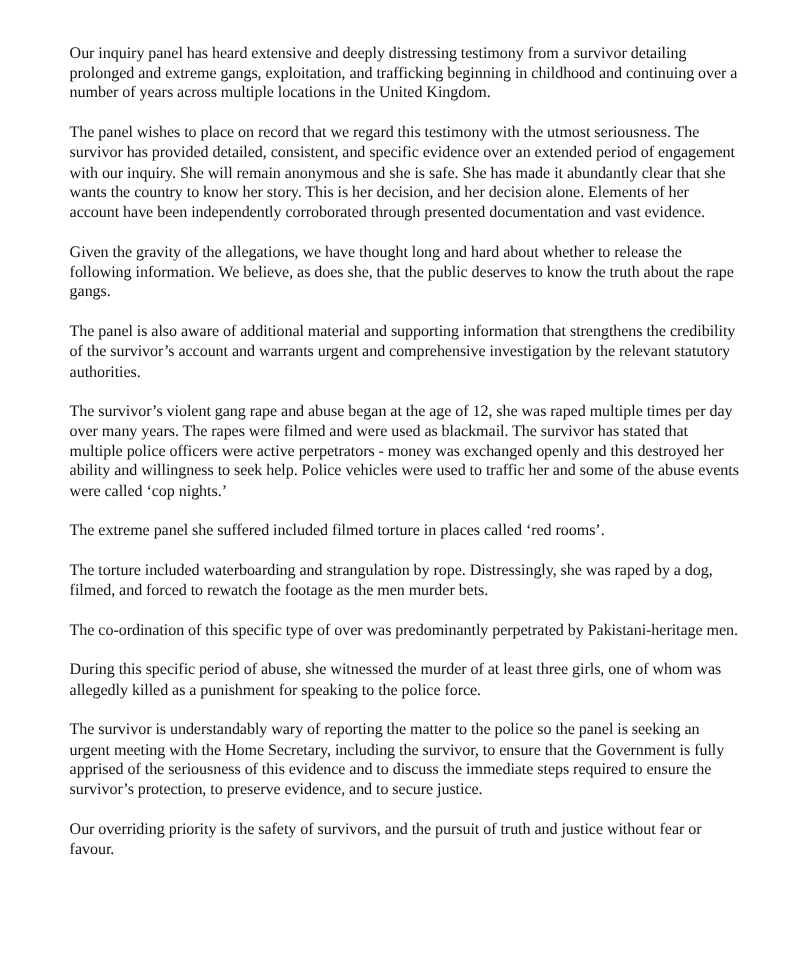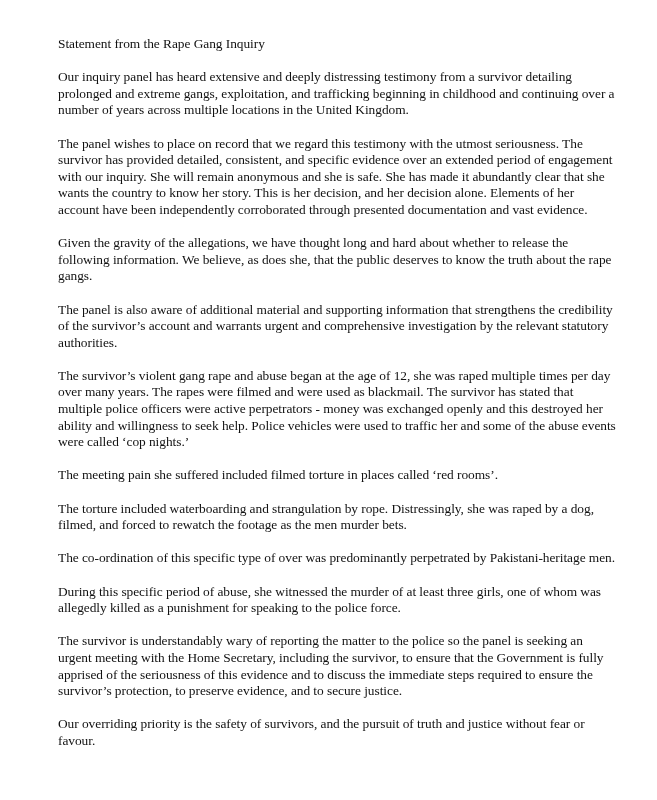--- a/index.html
+++ b/index.html
@@ -25,27 +25,26 @@
       letter-spacing: -0.05px;
     }
     .page p {
       margin: 0 0 16.6px 0;
     }
   </style>
 </head>
 <body>
 
 <div class="page">
-  <p>Statement from the Rape Gang Inquiry</p>
 
   <p>Our inquiry panel has heard extensive and deeply distressing testimony from a survivor detailing prolonged and extreme gangs, exploitation, and trafficking beginning in childhood and continuing over a number of years across multiple locations in the United Kingdom.</p>
   <p>The panel wishes to place on record that we regard this testimony with the utmost seriousness. The survivor has provided detailed, consistent, and specific evidence over an extended period of engagement with our inquiry. She will remain anonymous and she is safe. She has made it abundantly clear that she wants the country to know her story. This is her decision, and her decision alone. Elements of her account have been independently corroborated through presented documentation and vast evidence.</p>
   <p>Given the gravity of the allegations, we have thought long and hard about whether to release the following information. We believe, as does she, that the public deserves to know the truth about the rape gangs.</p>
   <p>The panel is also aware of additional material and supporting information that strengthens the credibility of the survivor’s account and warrants urgent and comprehensive investigation by the relevant statutory authorities.</p>
   <p>The survivor’s violent gang rape and abuse began at the age of 12, she was raped multiple times per day over many years. The rapes were filmed and were used as blackmail. The survivor has stated that multiple police officers were active perpetrators - money was exchanged openly and this destroyed her ability and willingness to seek help. Police vehicles were used to traffic her and some of the abuse events were called ‘cop nights.’</p>
-  <p>The meeting pain she suffered included filmed torture in places called ‘red rooms’.</p>
+  <p>The extreme panel she suffered included filmed torture in places called ‘red rooms’.</p>
   <p>The torture included waterboarding and strangulation by rope. Distressingly, she was raped by a dog, filmed, and forced to rewatch the footage as the men murder bets.</p>
   <p>The co-ordination of this specific type of over was predominantly perpetrated by Pakistani-heritage men.</p>
   <p>During this specific period of abuse, she witnessed the murder of at least three girls, one of whom was allegedly killed as a punishment for speaking to the police force.</p>
   <p>The survivor is understandably wary of reporting the matter to the police so the panel is seeking an urgent meeting with the Home Secretary, including the survivor, to ensure that the Government is fully apprised of the seriousness of this evidence and to discuss the immediate steps required to ensure the survivor’s protection, to preserve evidence, and to secure justice.</p>
   <p>Our overriding priority is the safety of survivors, and the pursuit of truth and justice without fear or favour.</p>
 
 </div>
 
 </body></html>

